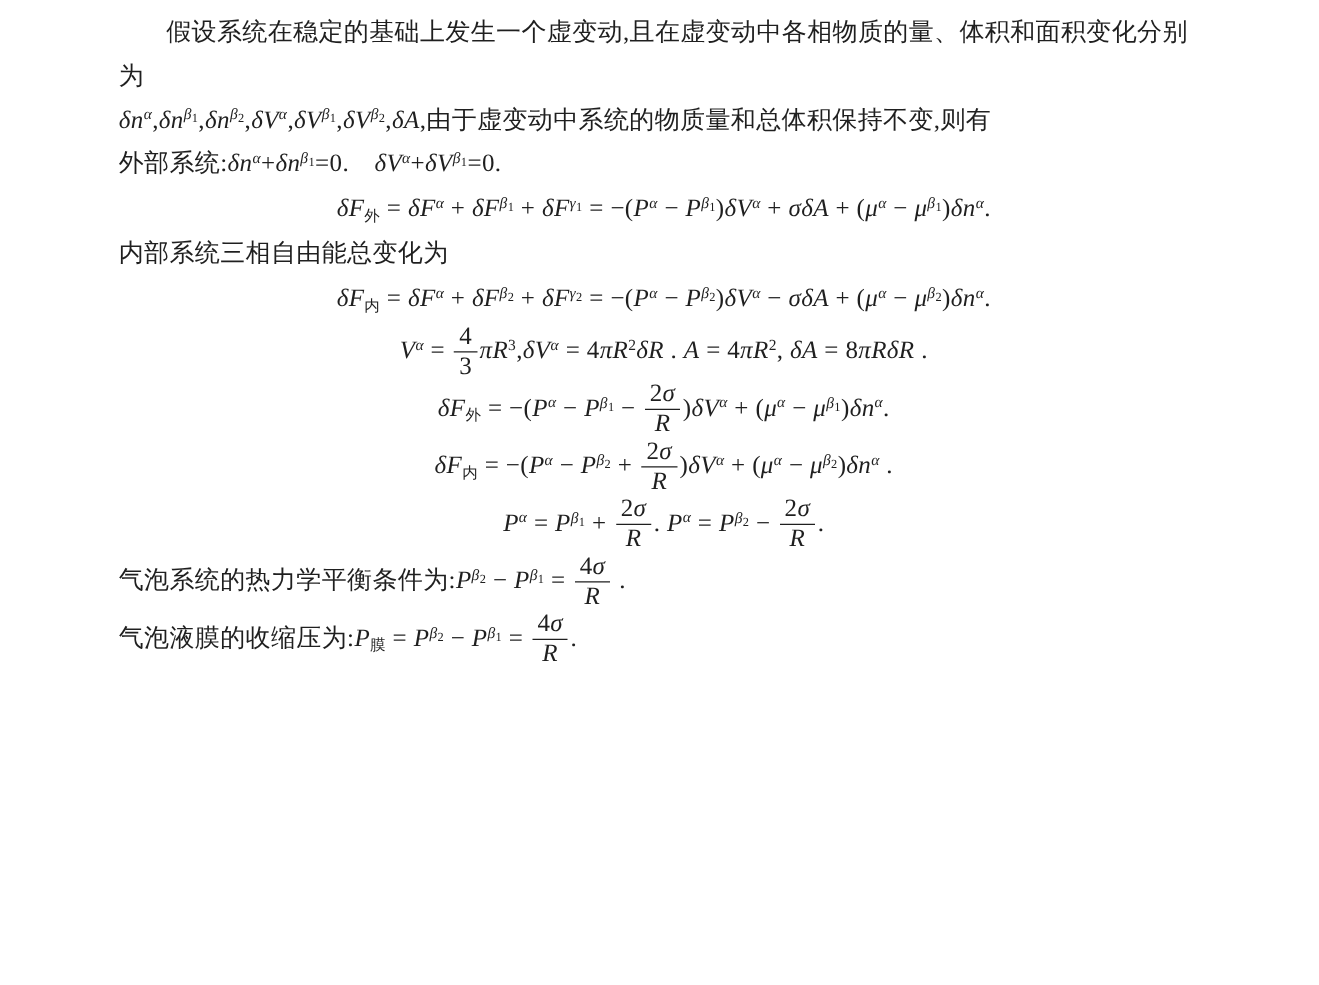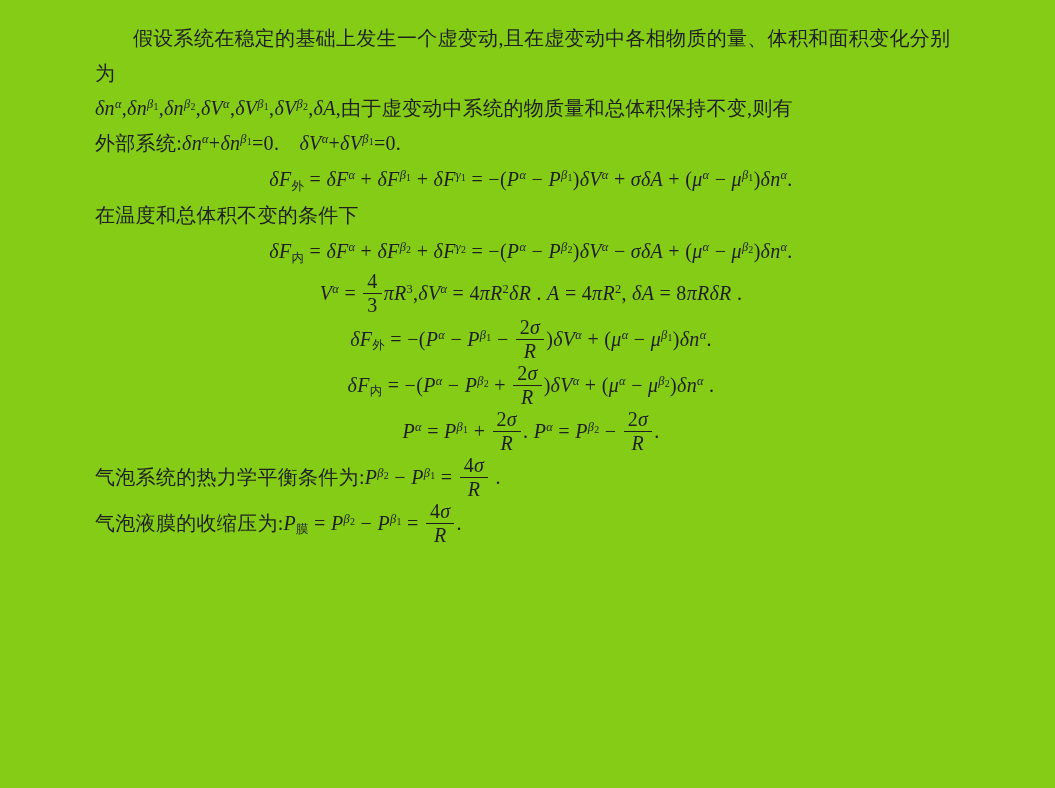--- a/index.html
+++ b/index.html
@@ -1,20 +1,20 @@
 <!DOCTYPE html>
 <html><head>
 <meta charset="utf-8">
 <style>
   html,body{margin:0;padding:0;background:#e8e8e8;}
   .page{
     width:1055px;height:788px;box-sizing:border-box;
-    background:#84cc16;color:#1f1f1f;
+    background:#ffffff;color:#1f1f1f;
     font-family:"Liberation Serif","DejaVu Serif",serif;
-    overflow:hidden;padding-top:21px;
+    overflow:hidden;padding-top:9px;
   }
   .line{
     margin:0 88px 0 95px;
     font-size:20px;line-height:35px;
     letter-spacing:0.3px;
   }
   .line.indent{text-indent:38px;}
   .line.eq{text-align:center;line-height:37px;}
   
   .vr{font-style:italic;}
@@ -30,21 +30,21 @@
 </style>
 </head>
 <body>
 
 <div class="page">
   <div id="doc-body">
       <div class="line p indent">假设系统在稳定的基础上发生一个虚变动,且在虚变动中各相物质的量、体积和面积变化分别为</div>
       <div class="line p"><span class="vr">δn</span><sup><span class="vr">α</span></sup>,<span class="vr">δn</span><sup><span class="vr">β</span><sub>1</sub></sup>,<span class="vr">δn</span><sup><span class="vr">β</span><sub>2</sub></sup>,<span class="vr">δV</span><sup><span class="vr">α</span></sup>,<span class="vr">δV</span><sup><span class="vr">β</span><sub>1</sub></sup>,<span class="vr">δV</span><sup><span class="vr">β</span><sub>2</sub></sup>,<span class="vr">δA</span>,由于虚变动中系统的物质量和总体积保持不变,则有</div>
       <div class="line p">外部系统:<span class="vr">δn</span><sup><span class="vr">α</span></sup>+<span class="vr">δn</span><sup><span class="vr">β</span><sub>1</sub></sup>=0. <span class="vr">δV</span><sup><span class="vr">α</span></sup>+<span class="vr">δV</span><sup><span class="vr">β</span><sub>1</sub></sup>=0.</div>
       <div class="line eq"><span class="vr">δF</span><sub>外</sub> = <span class="vr">δF</span><sup><span class="vr">α</span></sup> + <span class="vr">δF</span><sup><span class="vr">β</span><sub>1</sub></sup> + <span class="vr">δF</span><sup><span class="vr">γ</span><sub>1</sub></sup> = −(<span class="vr">P</span><sup><span class="vr">α</span></sup> − <span class="vr">P</span><sup><span class="vr">β</span><sub>1</sub></sup>)<span class="vr">δV</span><sup><span class="vr">α</span></sup> + <span class="vr">σδA</span> + (<span class="vr">μ</span><sup><span class="vr">α</span></sup> − <span class="vr">μ</span><sup><span class="vr">β</span><sub>1</sub></sup>)<span class="vr">δn</span><sup><span class="vr">α</span></sup>.</div>
-      <div class="line p">在温度和总体积不变的条件下</div>
+      <div class="line p">内部系统三相自由能总变化为</div>
       <div class="line eq"><span class="vr">δF</span><sub>内</sub> = <span class="vr">δF</span><sup><span class="vr">α</span></sup> + <span class="vr">δF</span><sup><span class="vr">β</span><sub>2</sub></sup> + <span class="vr">δF</span><sup><span class="vr">γ</span><sub>2</sub></sup> = −(<span class="vr">P</span><sup><span class="vr">α</span></sup> − <span class="vr">P</span><sup><span class="vr">β</span><sub>2</sub></sup>)<span class="vr">δV</span><sup><span class="vr">α</span></sup> − <span class="vr">σδA</span> + (<span class="vr">μ</span><sup><span class="vr">α</span></sup> − <span class="vr">μ</span><sup><span class="vr">β</span><sub>2</sub></sup>)<span class="vr">δn</span><sup><span class="vr">α</span></sup>.</div>
       <div class="line eq"><span class="vr">V</span><sup><span class="vr">α</span></sup> = <span class="frac"><span class="num">4</span><span class="den">3</span></span><span class="vr">πR</span><sup>3</sup>,<span class="vr">δV</span><sup><span class="vr">α</span></sup> = 4<span class="vr">πR</span><sup>2</sup><span class="vr">δR</span> . <span class="vr">A</span> = 4<span class="vr">πR</span><sup>2</sup>, <span class="vr">δA</span> = 8<span class="vr">πRδR</span> .</div>
       <div class="line eq"><span class="vr">δF</span><sub>外</sub> = −(<span class="vr">P</span><sup><span class="vr">α</span></sup> − <span class="vr">P</span><sup><span class="vr">β</span><sub>1</sub></sup> − <span class="frac"><span class="num">2<span class="vr">σ</span></span><span class="den"><span class="vr">R</span></span></span>)<span class="vr">δV</span><sup><span class="vr">α</span></sup> + (<span class="vr">μ</span><sup><span class="vr">α</span></sup> − <span class="vr">μ</span><sup><span class="vr">β</span><sub>1</sub></sup>)<span class="vr">δn</span><sup><span class="vr">α</span></sup>.</div>
       <div class="line eq"><span class="vr">δF</span><sub>内</sub> = −(<span class="vr">P</span><sup><span class="vr">α</span></sup> − <span class="vr">P</span><sup><span class="vr">β</span><sub>2</sub></sup> + <span class="frac"><span class="num">2<span class="vr">σ</span></span><span class="den"><span class="vr">R</span></span></span>)<span class="vr">δV</span><sup><span class="vr">α</span></sup> + (<span class="vr">μ</span><sup><span class="vr">α</span></sup> − <span class="vr">μ</span><sup><span class="vr">β</span><sub>2</sub></sup>)<span class="vr">δn</span><sup><span class="vr">α</span></sup> .</div>
       <div class="line eq"><span class="vr">P</span><sup><span class="vr">α</span></sup> = <span class="vr">P</span><sup><span class="vr">β</span><sub>1</sub></sup> + <span class="frac"><span class="num">2<span class="vr">σ</span></span><span class="den"><span class="vr">R</span></span></span>. <span class="vr">P</span><sup><span class="vr">α</span></sup> = <span class="vr">P</span><sup><span class="vr">β</span><sub>2</sub></sup> − <span class="frac"><span class="num">2<span class="vr">σ</span></span><span class="den"><span class="vr">R</span></span></span>.</div>
       <div class="line p">气泡系统的热力学平衡条件为:<span class="vr">P</span><sup><span class="vr">β</span><sub>2</sub></sup> − <span class="vr">P</span><sup><span class="vr">β</span><sub>1</sub></sup> = <span class="frac"><span class="num">4<span class="vr">σ</span></span><span class="den"><span class="vr">R</span></span></span> .</div>
       <div class="line p">气泡液膜的收缩压为:<span class="vr">P</span><sub>膜</sub> = <span class="vr">P</span><sup><span class="vr">β</span><sub>2</sub></sup> − <span class="vr">P</span><sup><span class="vr">β</span><sub>1</sub></sup> = <span class="frac"><span class="num">4<span class="vr">σ</span></span><span class="den"><span class="vr">R</span></span></span>.</div>
     </div>
 </div>
 

